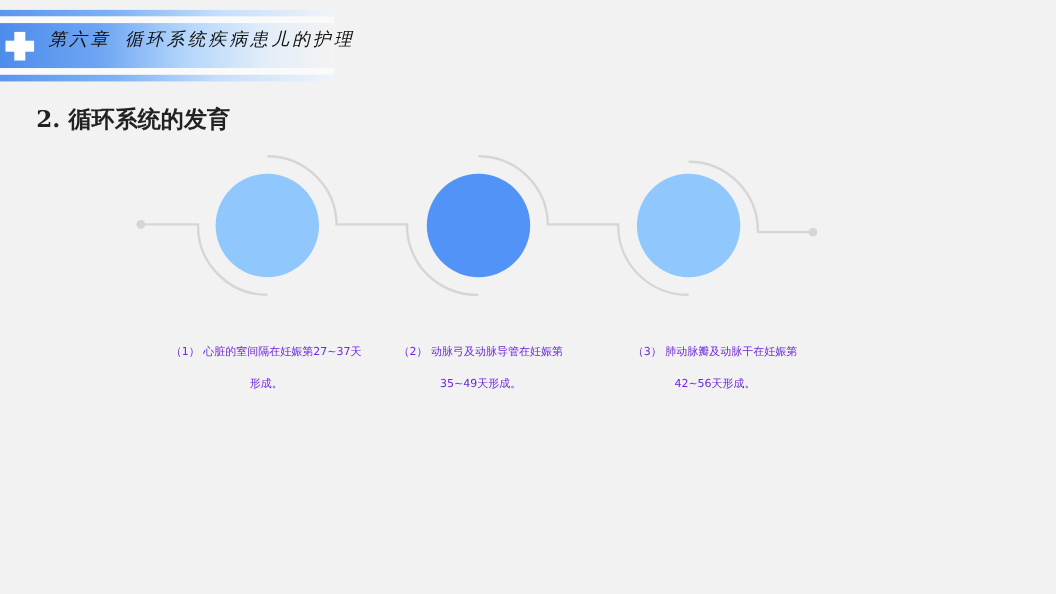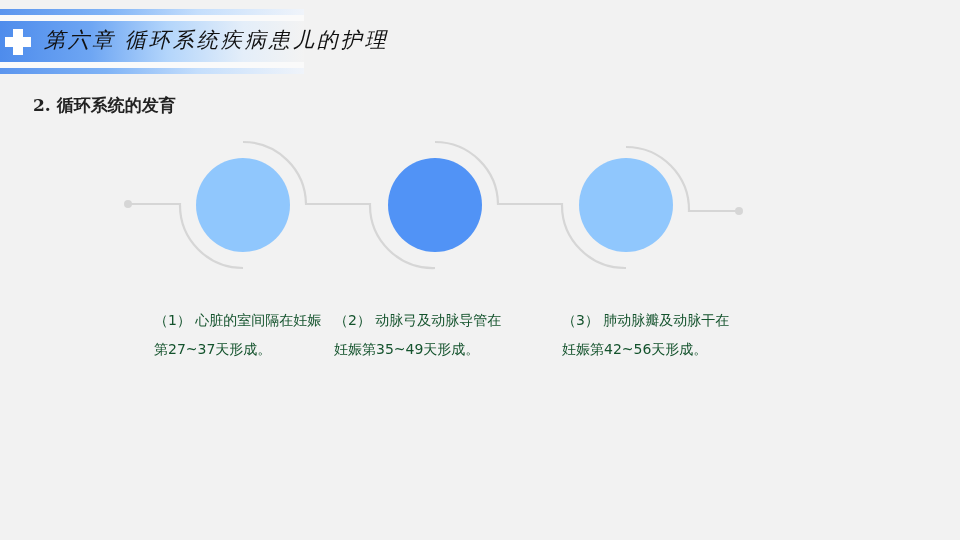--- a/index.html
+++ b/index.html
@@ -7,28 +7,28 @@
          font-family:"DejaVu Sans","Liberation Sans",sans-serif; }
   .bar-thin { position:absolute; left:0; width:304px; height:6px;
               background:linear-gradient(90deg,#5b95ee 0%,#7fb3f6 35%,#c4defc 65%,#f0f4fa 100%); }
   .bar-white { position:absolute; left:0; width:304px; height:6px; background:#fafafa; }
   .bar-main { position:absolute; left:0; top:21px; width:304px; height:41px;
               background:linear-gradient(90deg,#4e8cec 0%,#6ea6f3 30%,#b3d5fb 55%,#e4eef9 80%,#f3f3f3 100%); }
   .cross { position:absolute; left:5px; top:29px; width:26px; height:26px; }
   .cross::before, .cross::after { content:""; position:absolute; background:#fff; }
   .cross::before { left:8px; top:0; width:10px; height:26px; }
   .cross::after { left:0; top:8px; width:26px; height:10px; }
-  .chapter-title { position:absolute; left:44px; top:26px; font-size:21px; letter-spacing:3px;
-                   font-family:Liberation Sans, sans-serif; font-style:italic;
+  .chapter-title { position:absolute; left:44px; top:26px; font-size:16px; letter-spacing:3px;
+                   font-family:Liberation Mono, monospace; font-style:italic;
                    color:#111; white-space:nowrap; }
-  .section-title { position:absolute; left:33px; top:94px; font-size:17px; font-weight:bold;
+  .section-title { position:absolute; left:33px; top:94px; font-size:21px; font-weight:bold;
                    color:#222; font-family:"DejaVu Serif","Liberation Serif",serif; }
   svg.timeline { position:absolute; left:0; top:0; }
-  .desc { position:absolute; top:306px; width:176px; font-size:14px; line-height:29px;
-          color:#14532d; }
+  .desc { position:absolute; top:306px; width:176px; font-size:10px; line-height:29px;
+          color:#6d28d9; text-align:center; }
 </style>
 </head>
 <body>
 
 <div class="bar-thin" style="top:9px;"></div>
 <div class="bar-white" style="top:15px;"></div>
 <div class="bar-main"></div>
 <div class="bar-white" style="top:62px;"></div>
 <div class="bar-thin" style="top:68px;"></div>
 <div class="cross"></div>
@@ -48,14 +48,14 @@
     <path d="M626 147 A63 63 0 0 1 689 211 H739"></path>
   </g>
   <circle cx="128" cy="204" r="4" fill="#d6d6d6"></circle>
   <circle cx="739" cy="211" r="4" fill="#d6d6d6"></circle>
   <circle cx="243" cy="205" r="47" fill="#90c7fd"></circle>
   <circle cx="435" cy="205" r="47" fill="#5193f6"></circle>
   <circle cx="626" cy="205" r="47" fill="#90c7fd"></circle>
 </svg>
 
 <div class="desc" style="left:154px;">（1） 心脏的室间隔在妊娠第27~37天形成。</div>
-<div class="desc" style="left:334px;">（2） 动脉弓及动脉导管在妊娠第35~49天形成。</div>
+<div class="desc" style="left:349px;">（2） 动脉弓及动脉导管在妊娠第35~49天形成。</div>
 <div class="desc" style="left:562px;">（3） 肺动脉瓣及动脉干在妊娠第42~56天形成。</div>
 
 </body></html>

